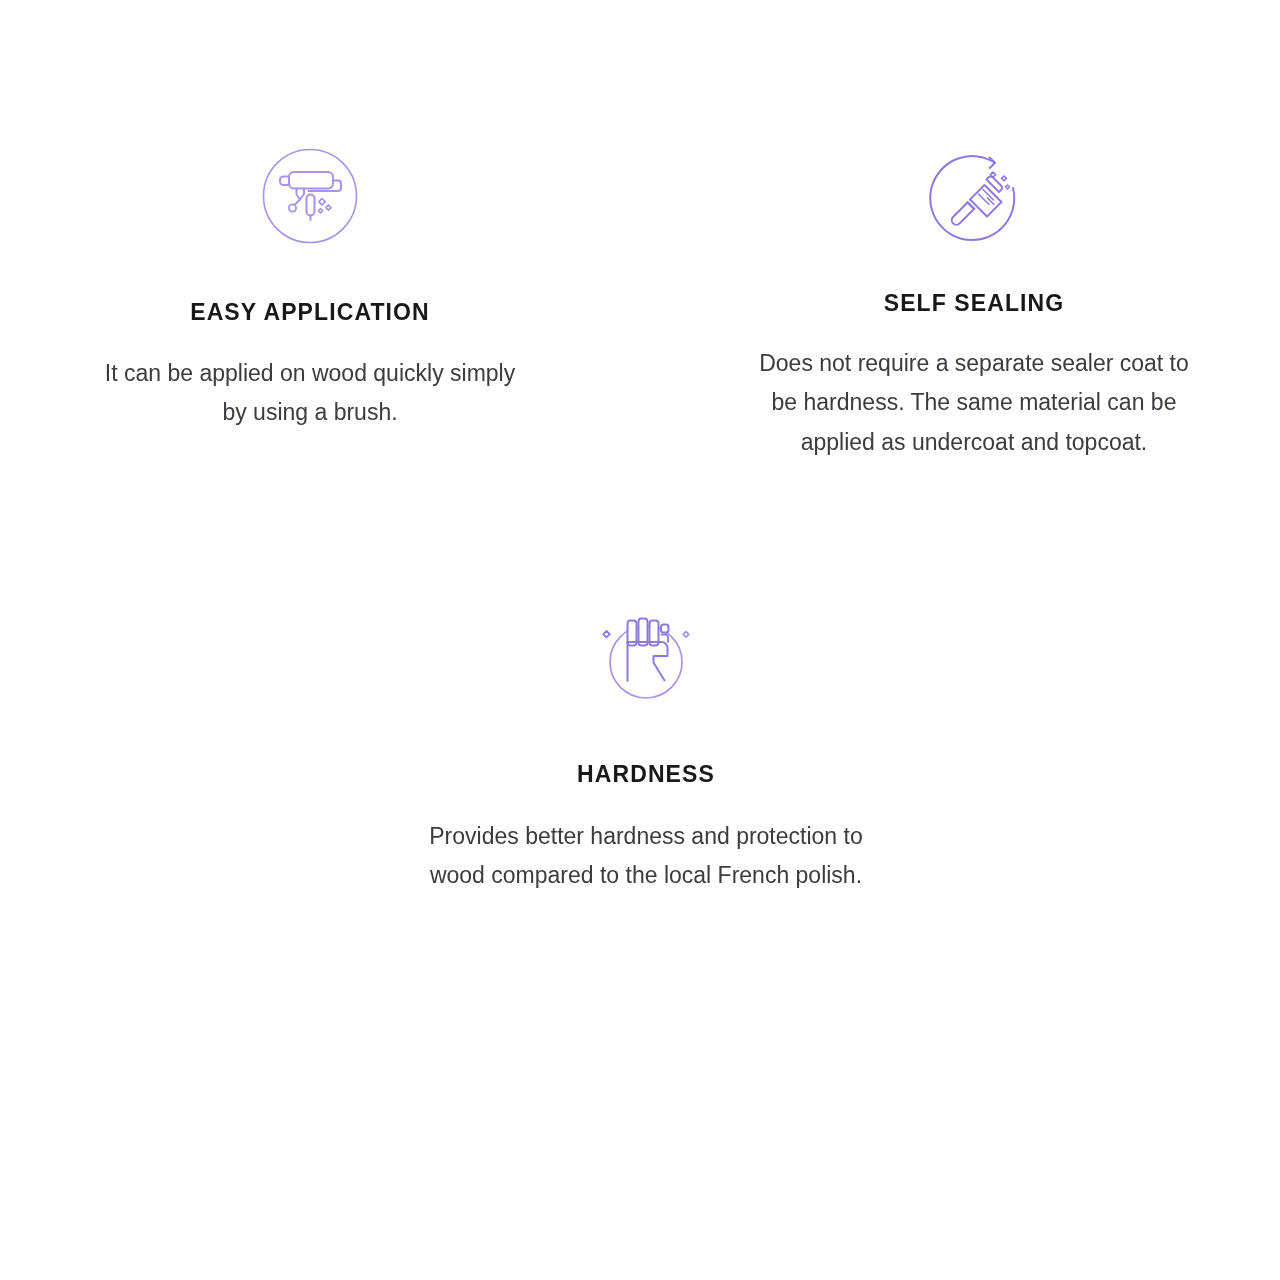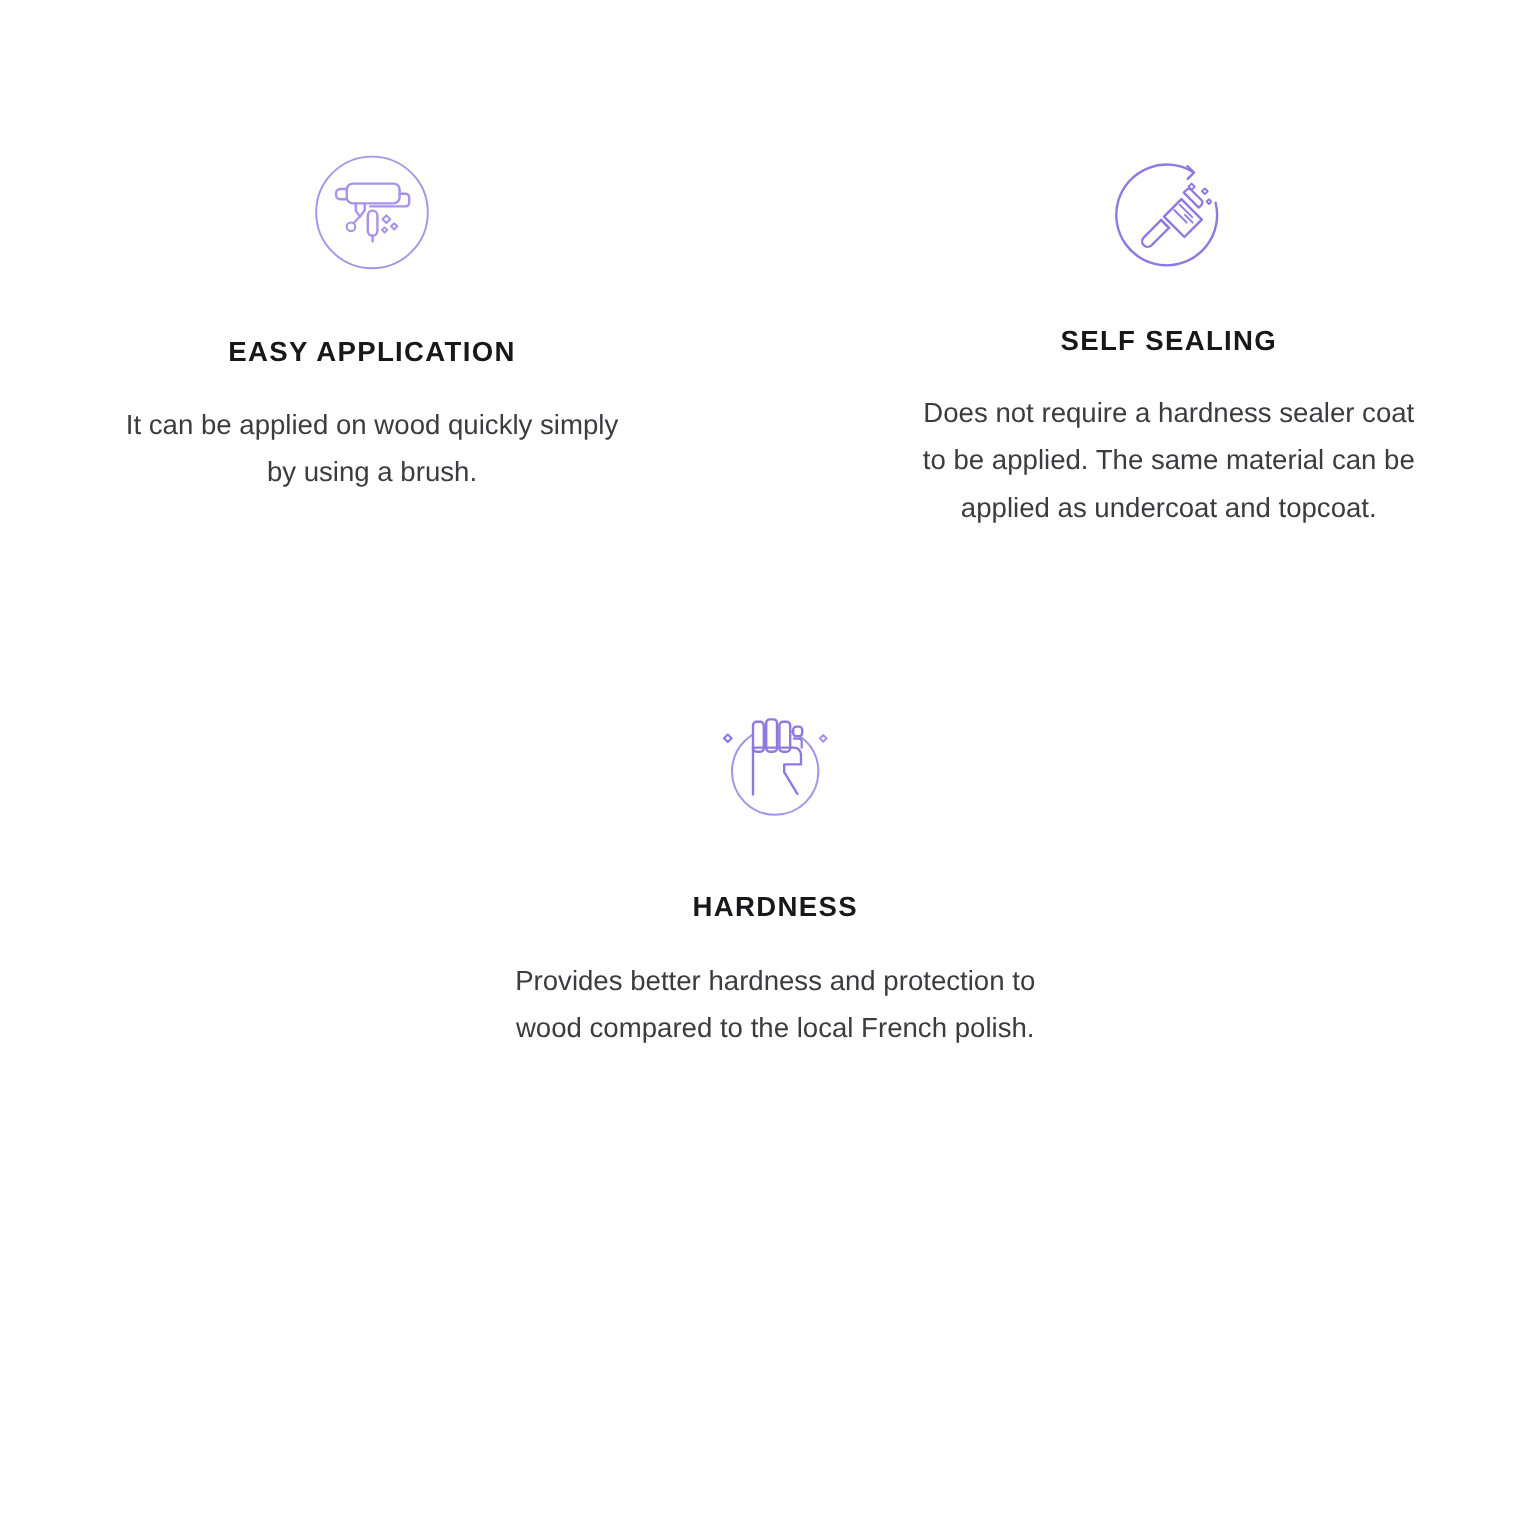--- a/index.html
+++ b/index.html
@@ -17,21 +17,21 @@
 
   .page {
     position: relative;
     width: 1280px;
     height: 1280px;
     box-sizing: border-box;
   }
 
   .feature-grid {
     position: absolute;
-    top: 125px;
+    top: 144px;
     left: 0;
     width: 1280px;
     display: flex;
     flex-wrap: wrap;
     justify-content: flex-start;
   }
 
   .feature-card {
     width: 50%;
     box-sizing: border-box;
@@ -154,21 +154,21 @@
             <path d="M65.5 54 l6.5 6.5" stroke="#8f79e0" stroke-width="1.5" stroke-linecap="round"></path>
 
             <path d="M71 33.5 l8 8 a3 3 0 0 1 0 4.5 l-2 2 l-12.5 -12.5 l2 -2 a3 3 0 0 1 4.5 0 z" stroke="#8f79e0" stroke-width="1.9" fill="none" stroke-linejoin="round"></path>
 
             <path d="M71 28 l2.6 2.6 l-2.6 2.6 l-2.6 -2.6 z" stroke="#8f79e0" stroke-width="1.6" fill="none" stroke-linejoin="round"></path>
             <path d="M82 32 l2.4 2.4 l-2.4 2.4 l-2.4 -2.4 z" stroke="#8f79e0" stroke-width="1.6" fill="none" stroke-linejoin="round"></path>
             <path d="M85.5 41 l2 2 l-2 2 l-2 -2 z" stroke="#8f79e0" stroke-width="1.5" fill="none" stroke-linejoin="round"></path>
           </svg>
         </div>
         <h3 class="feature-title">SELF SEALING</h3>
-        <p class="feature-desc">Does not require a hardness sealer coat to be applied. The same material can be applied as undercoat and topcoat.</p>
+        <p class="feature-desc">Does not require a separate sealer coat to be hardness. The same material can be applied as undercoat and topcoat.</p>
       </div>
     </div>
 
     <div class="feature-card card-2">
       <div class="feature-inner">
         <div class="icon-wrap">
           <svg width="104" height="104" viewBox="0 0 104 104" fill="none" aria-hidden="true">
             <circle cx="52" cy="56" r="36" stroke="#a793e8" stroke-width="1.7" fill="none"></circle>
 
             <rect x="33.5" y="14.5" width="9" height="25" rx="3" stroke="#8f79e0" stroke-width="2" fill="#ffffff"></rect>

